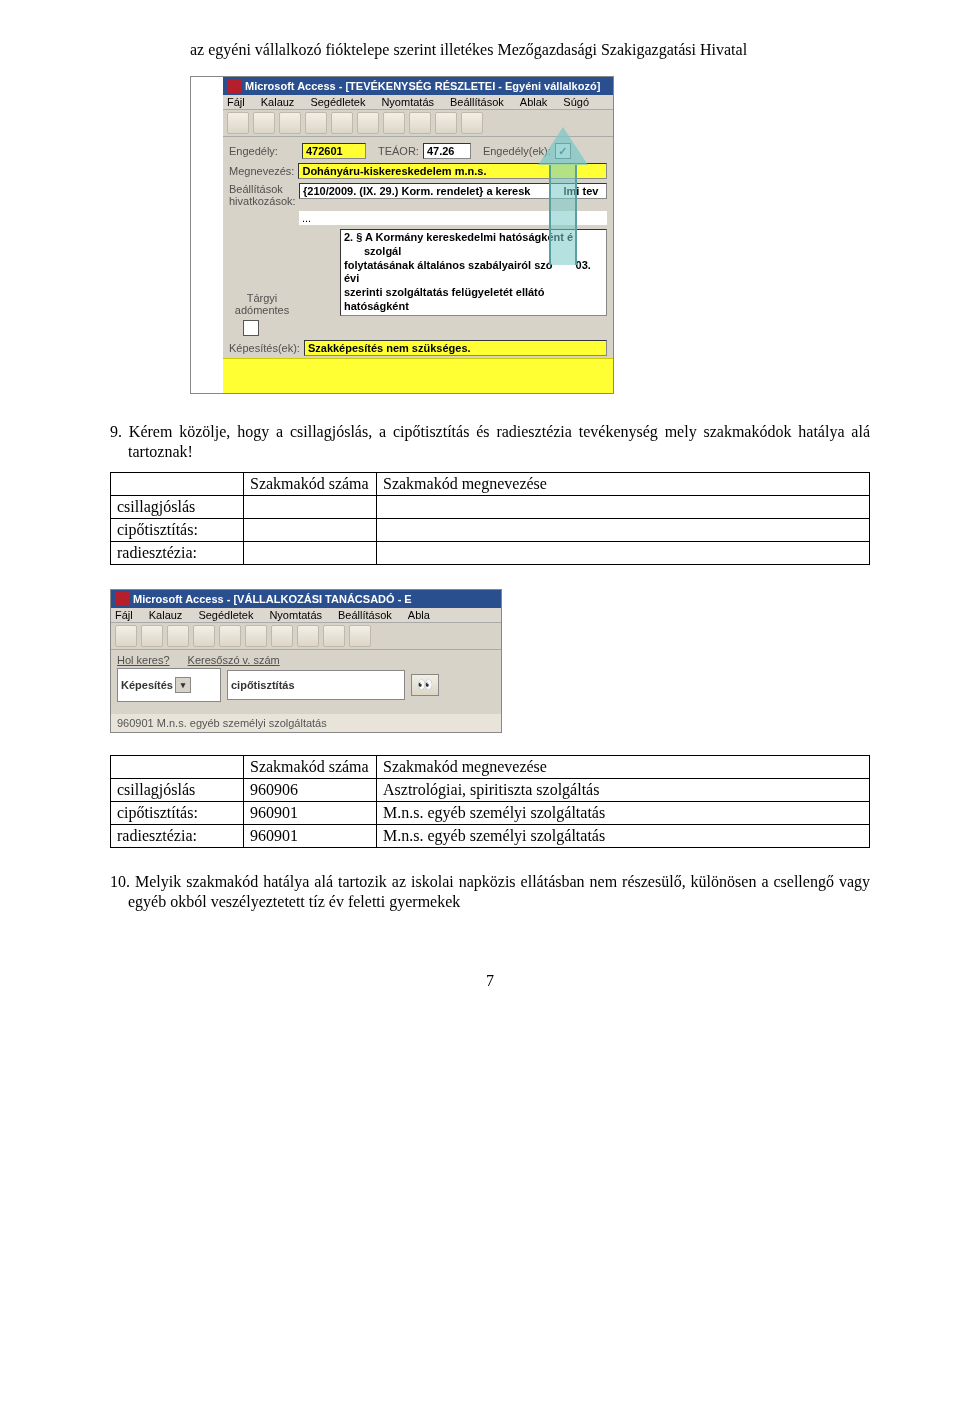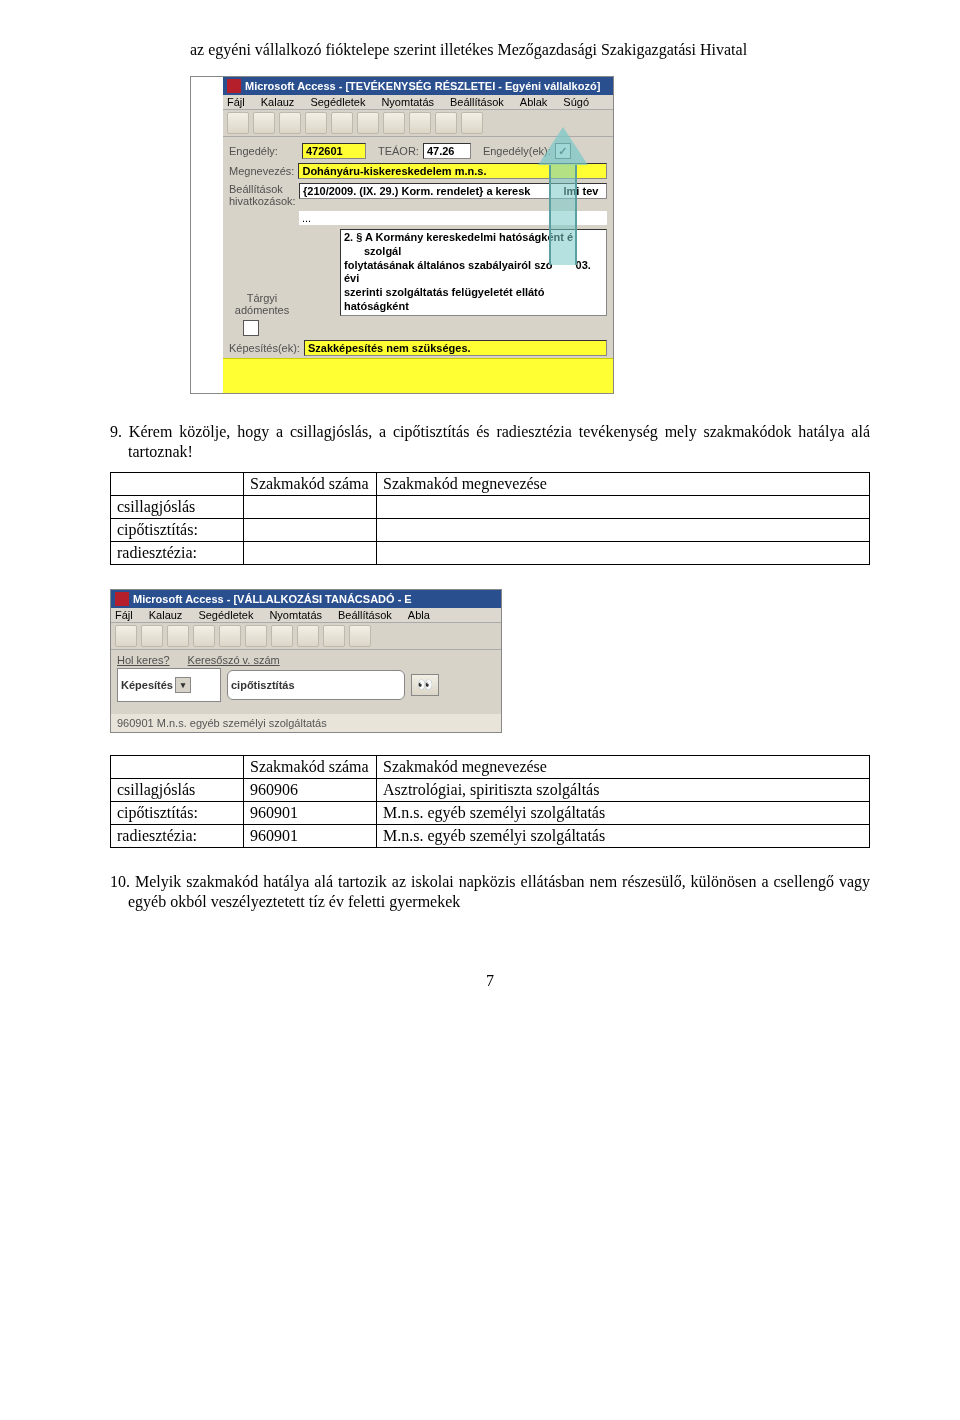--- a/index.html
+++ b/index.html
@@ -296,21 +296,21 @@
   <div class="form-area" style="padding:4px 6px;">
     <div class="row" style="padding:0; gap:18px;">
       <span class="label" style="text-decoration:underline;">Hol keres?</span>
       <span class="label" style="text-decoration:underline;">Keresőszó v. szám</span>
     </div>
     <div class="row" style="padding:2px 0; gap:6px;">
       <span class="drop" style="width:96px;">
         <span>Képesítés</span>
         <span class="ddarrow">▾</span>
       </span>
-      <span class="drop" style="width:170px;border-radius:6px;">
+      <span class="drop" style="width:170px;">
         <span>cipőtisztítás</span>
       </span>
       <span class="binoc">👀</span>
     </div>
   </div>
   <div style="height:6px; background:#d8d3c8;"></div>
   <div class="resultrow">960901  M.n.s. egyéb személyi szolgáltatás</div>
 </div>
 
 <table class="data-table">

